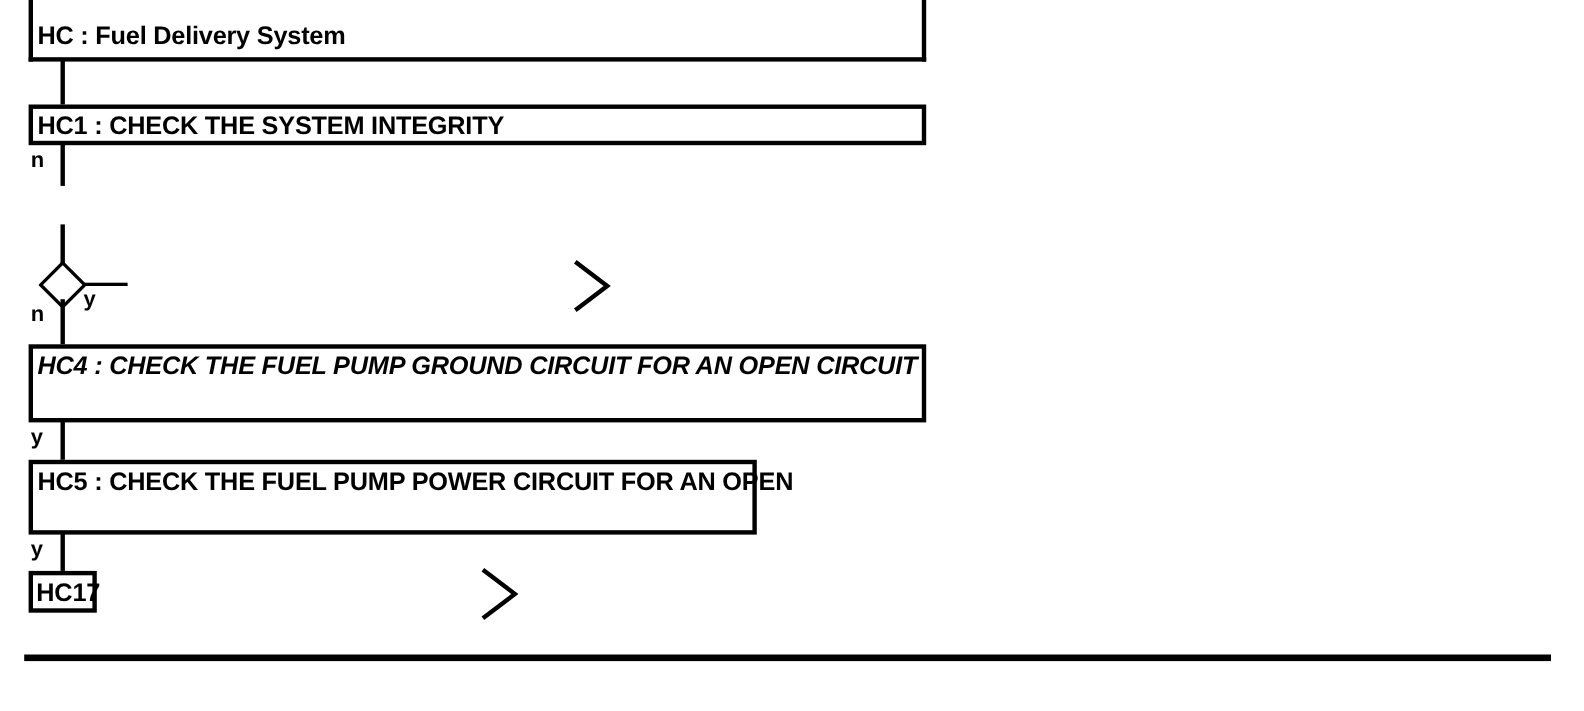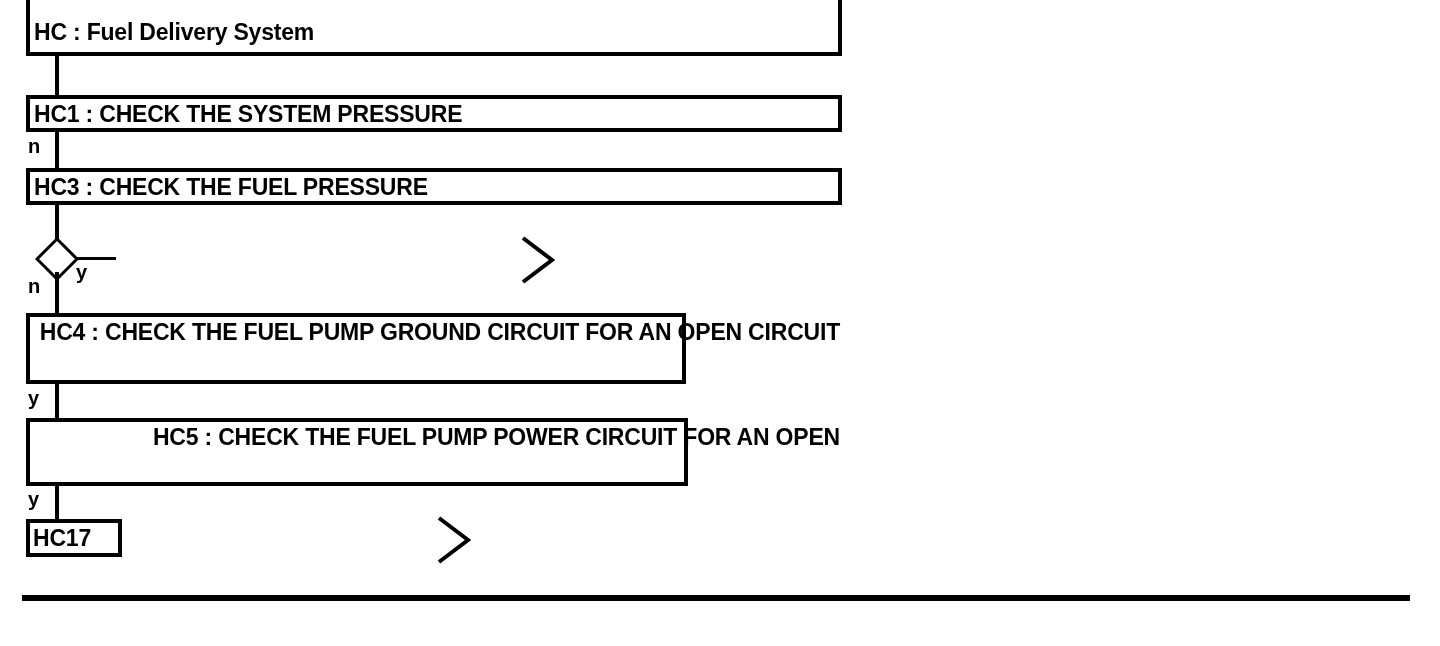--- a/index.html
+++ b/index.html
@@ -11,21 +11,20 @@
   body {
     font-family: "Liberation Sans", "DejaVu Sans", sans-serif;
   }
 
   #canvas {
     position: relative;
     width: 1440px;
     height: 646px;
     background: #ffffff;
     overflow: hidden;
-    text-align: right;
   }
 
   
   .node {
     position: absolute;
     box-sizing: border-box;
     background: #ffffff;
     border: 4px solid #000000;
     color: #000000;
     font-weight: bold;
@@ -95,29 +94,26 @@
 
 <div id="canvas">
 
   <div class="node clipped-top" style="left:26px; top:-20px; width:816px; height:76px;">
     <span style="position:absolute; left:4px; top:38px;">HC : Fuel Delivery System</span>
   </div>
 
   <div class="conn-v" style="left:55px; top:55px; height:42px;"></div>
 
   <div class="node" style="left:26px; top:95px; width:816px; height:37px;">
-    <span style="position:absolute; left:4px; top:1px;">HC1 : CHECK THE SYSTEM PRESSURE</span>
+    <span style="position:absolute; left:4px; top:1px;">HC1 : CHECK THE SYSTEM INTEGRITY</span>
   </div>
 
   <div class="conn-v" style="left:55px; top:131px; height:38px;"></div>
   <div class="branch-label" style="left:28px; top:136px;">n</div>
 
-  <div class="node" style="left:26px; top:168px; width:816px; height:37px;">
-    <span style="position:absolute; left:4px; top:1px;">HC3 : CHECK THE FUEL PRESSURE</span>
-  </div>
 
   <div class="conn-v" style="left:55px; top:204px; height:36px;"></div>
 
   <div class="diamond" style="left:35px; top:237px;">
     <svg width="44" height="44" viewBox="0 0 44 44">
       <polygon points="22,2 42,22 22,42 2,22" fill="#ffffff" stroke="#000000" stroke-width="3"></polygon>
     </svg>
   </div>
 
   <div class="conn-h" style="left:76px; top:257px; width:40px;"></div>
@@ -126,35 +122,35 @@
 
   <div class="chevron" style="left:516px; top:232px;">
     <svg width="48" height="56" viewBox="0 0 48 56">
       <polyline points="7,6 36,28 7,50" fill="none" stroke="#000000" stroke-width="4" stroke-linecap="butt" stroke-linejoin="miter"></polyline>
     </svg>
   </div>
 
   <div class="conn-v" style="left:55px; top:272px; height:42px;"></div>
   <div class="branch-label" style="left:28px; top:276px;">n</div>
 
-  <div class="node" style="left:26px; top:313px; width:660px; height:71px;">
+  <div class="node" style="left:26px; top:313px; width:816px; height:71px;font-style:italic;">
     <span style="position:absolute; left:4px; top:1px; width:806px; display:block;">HC4 : CHECK THE FUEL PUMP GROUND CIRCUIT FOR AN OPEN CIRCUIT</span>
   </div>
 
   <div class="conn-v" style="left:55px; top:383px; height:37px;"></div>
   <div class="branch-label" style="left:28px; top:388px;">y</div>
 
   <div class="node" style="left:26px; top:418px; width:662px; height:68px;">
     <span style="position:absolute; left:4px; top:1px; width:806px; display:block;">HC5 : CHECK THE FUEL PUMP POWER CIRCUIT FOR AN OPEN</span>
   </div>
 
   <div class="conn-v" style="left:55px; top:485px; height:36px;"></div>
   <div class="branch-label" style="left:28px; top:489px;">y</div>
 
-  <div class="node" style="left:26px; top:519px; width:96px; height:38px;">
+  <div class="node" style="left:26px; top:519px; width:62px; height:38px;">
     <span style="position:absolute; left:3px; top:1px;">HC17</span>
   </div>
 
   <div class="chevron" style="left:432px; top:512px;">
     <svg width="48" height="56" viewBox="0 0 48 56">
       <polyline points="7,6 36,28 7,50" fill="none" stroke="#000000" stroke-width="4" stroke-linecap="butt" stroke-linejoin="miter"></polyline>
     </svg>
   </div>
 
   <div class="page-rule" style="left:22px; top:595px; width:1388px; height:6px;"></div>

